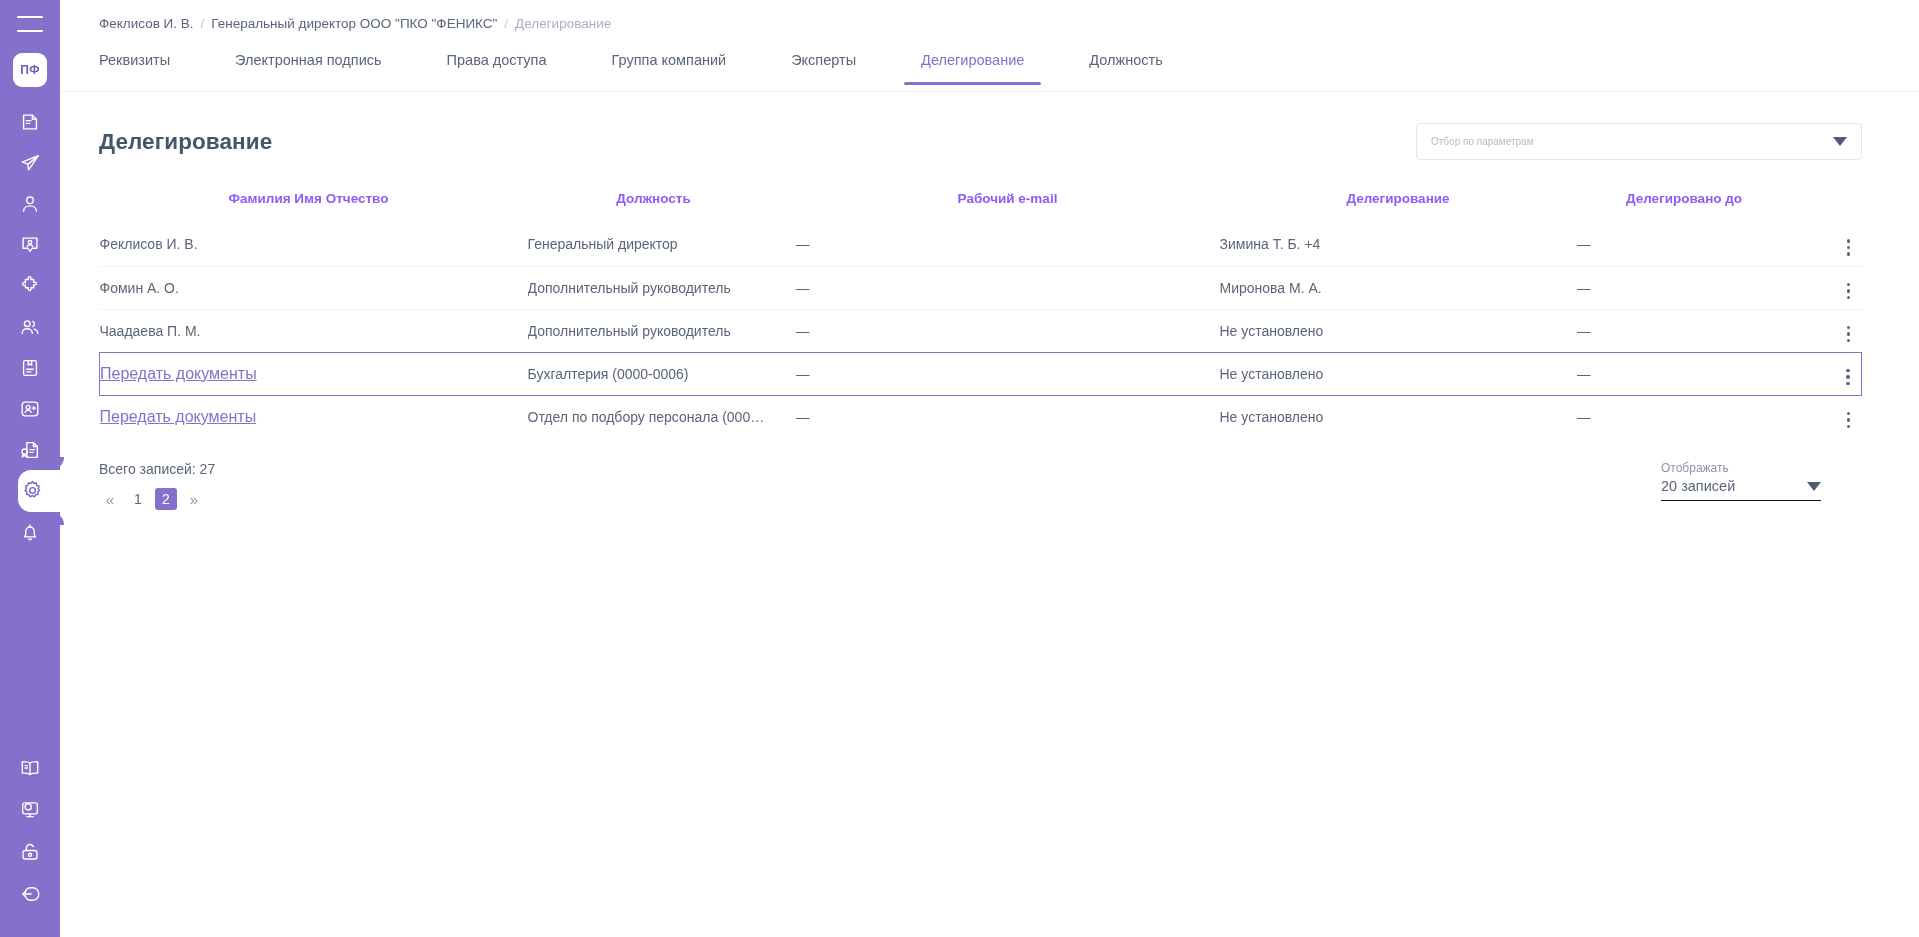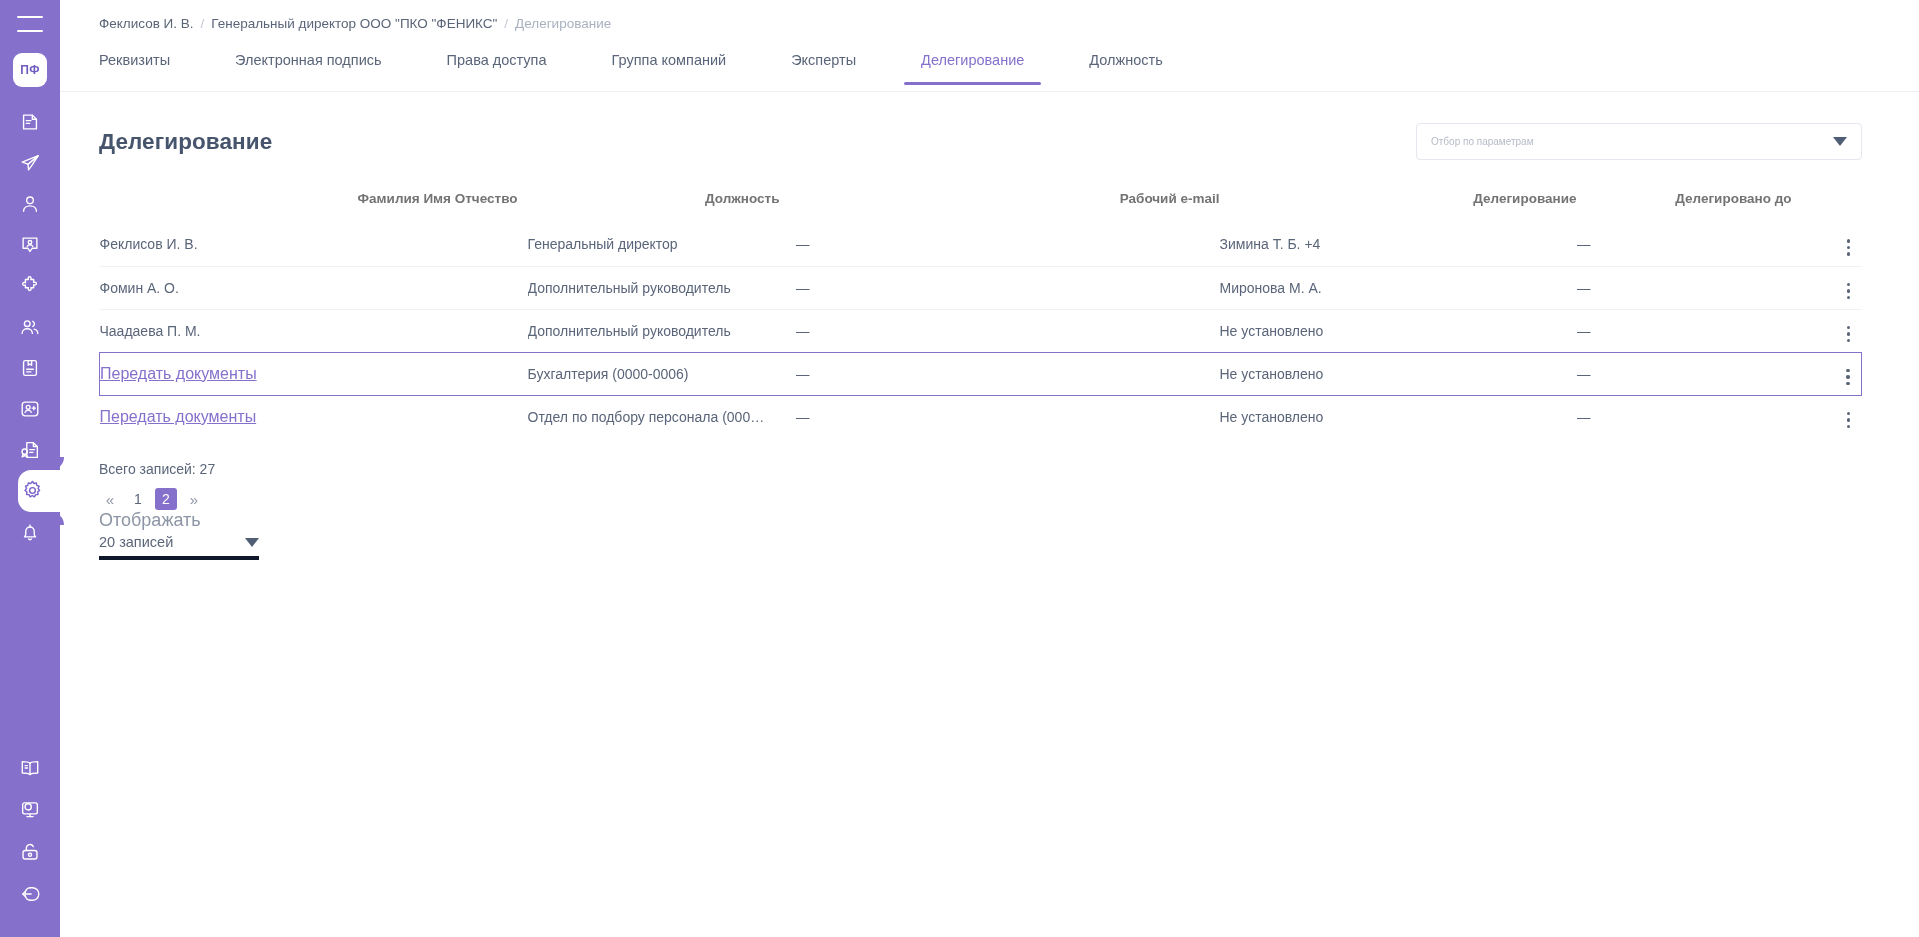--- a/index.html
+++ b/index.html
@@ -227,24 +227,24 @@
   }
 
   
   .table {
     margin-top: 31px;
     width: 100%;
     border-collapse: collapse;
     table-layout: fixed;
   }
   .table th {
-    text-align: right;
+    text-align: center;
     font-size: 13.5px;
     font-weight: bold;
-    color: #737373;
+    color: #8b5cf6;
     padding: 0 0 17px 0;
     white-space: nowrap;
     margin-left: 40px;
   }
   .table td {
     font-size: 14px;
     color: #5a6579;
     padding: 0;
     height: 43px;
     vertical-align: middle;
@@ -304,21 +304,20 @@
   }
   td.c-act { text-align: right; }
   td.c-act > .kebab { display: inline-flex; }
 
   
   .footer {
     margin-top: 23px;
     display: flex;
     align-items: flex-start;
     justify-content: space-between;
-    flex-direction: column;
   }
   .total {
     font-size: 14px;
     color: #5a6579;
   }
   .pager {
     margin-top: 11px;
     display: flex;
     align-items: center;
     gap: 6px;
@@ -336,29 +335,29 @@
     cursor: pointer;
   }
   .pg.arrow { color: #8c95a5; font-size: 15px; }
   .pg.active { background: #8570cc; color: #ffffff; }
 
   .per-page {
     width: 160px;
     margin-right: 41px;
   }
   .per-page .pp-label {
-    font-size: 18px;
+    font-size: 12px;
     color: #8c95a5;
     margin-bottom: 3px;
   }
   .per-page .pp-row {
     display: flex;
     align-items: center;
     justify-content: space-between;
-    border-bottom: 4px solid #0f172a;
+    border-bottom: 1px solid #0f172a;
     padding-bottom: 6px;
     cursor: pointer;
   }
   .per-page .pp-val {
     font-size: 14.5px;
     color: #5a6579;
   }
 </style>
 </head>
 <body>

